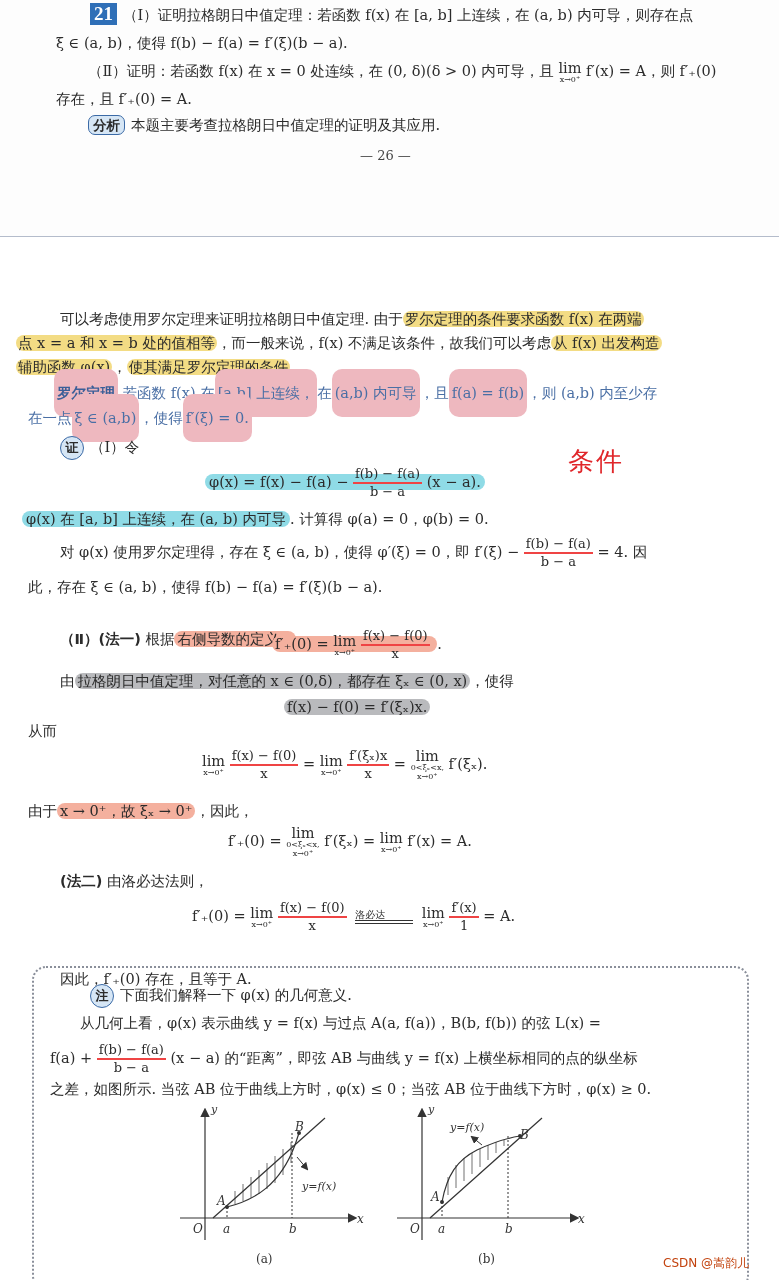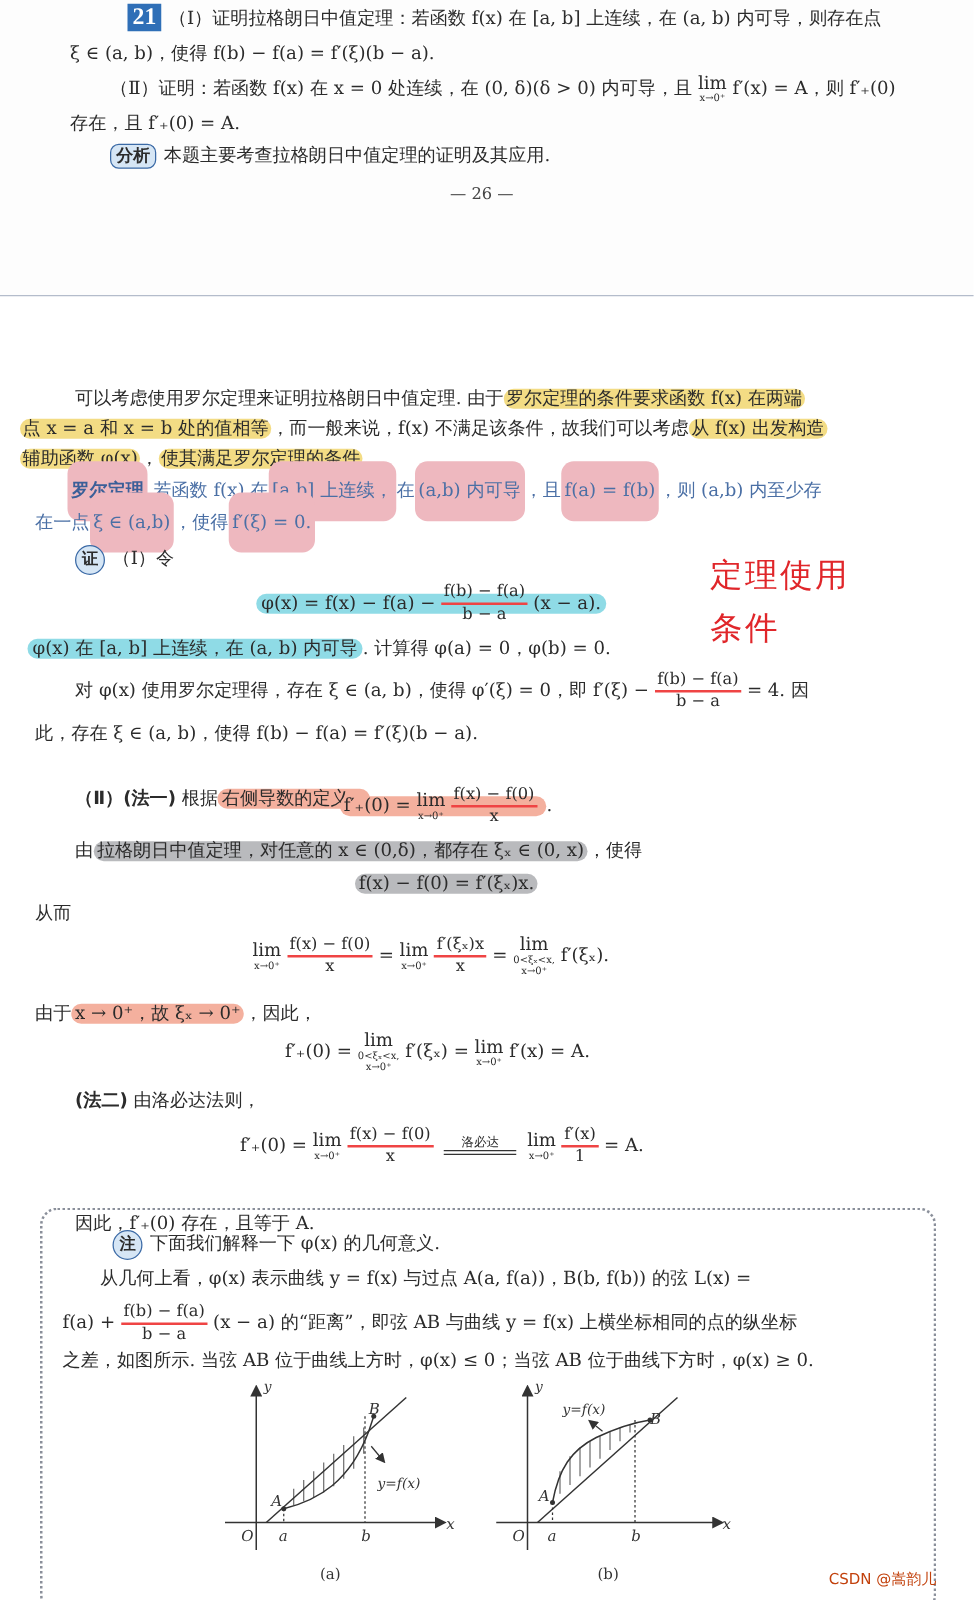--- a/index.html
+++ b/index.html
@@ -27,28 +27,28 @@
   .lim { display:inline-block; vertical-align:middle; text-align:center; line-height:14px; }
   .lim .sub { display:block; font-size:8px; line-height:9px; }
   .red-note { position:absolute; color:#e0262a; font-family:"DejaVu Serif", serif; font-size:26px; line-height:42px; letter-spacing:2px; }
   .page-num { position:absolute; left:360px; top:148px; font-size:13px; color:#444; }
   .note-box { position:absolute; left:32px; top:966px; width:713px; height:320px;
               border:2px dotted #8a8f9a; border-radius:14px; }
   .fig { position:absolute; }
   .caption { position:absolute; font-size:12px; color:#333; }
   .watermark { position:absolute; left:663px; top:1255px; font-family:"DejaVu Sans", sans-serif; font-size:12px; color:#c2410c; }
   .bold-s { font-weight:bold; font-family:"DejaVu Sans", sans-serif; }
-  .eqbar { display:inline-block; vertical-align:middle; text-align:center; font-size:10px; line-height:10px; margin:0 4px; }
+  .eqbar { display:inline-block; vertical-align:middle; font-size:10px; line-height:10px; margin:0 4px; }
   .eqbar .bars { display:block; border-top:1px solid #333; border-bottom:1px solid #333; height:2px; width:58px; }
 </style>
 </head>
 <body>
 
 <div class="page1">
-  <div class="line" style="left:90px;top:3px;margin-left:12px;">
+  <div class="line" style="left:90px;top:3px;">
     <span class="qnum">21</span><span>（Ⅰ）证明拉格朗日中值定理：若函数 f(x) 在 [a, b] 上连续，在 (a, b) 内可导，则存在点</span>
   </div>
   <div class="line" style="left:56px;top:32px;">ξ ∈ (a, b)，使得 f(b) − f(a) = f′(ξ)(b − a).</div>
   <div class="line" style="left:88px;top:60px;">
     <span>（Ⅱ）证明：若函数 f(x) 在 x = 0 处连续，在 (0, δ)(δ &gt; 0) 内可导，且</span>
     <span class="lim"><span>lim</span><span class="sub">x→0⁺</span></span>
     <span>f′(x) = A，则 f′₊(0)</span>
   </div>
   <div class="line" style="left:56px;top:88px;">存在，且 f′₊(0) = A.</div>
   <div class="line" style="left:88px;top:114px;">
@@ -90,21 +90,20 @@
   <span class="hl-c">φ(x) 在 [a, b] 上连续，在 (a, b) 内可导</span><span>. 计算得 φ(a) = 0，φ(b) = 0.</span>
 </div>
 <div class="line" style="left:60px;top:536px;">
   <span>对 φ(x) 使用罗尔定理得，存在 ξ ∈ (a, b)，使得 φ′(ξ) = 0，即 f′(ξ) −</span>
   <span class="frac"><span class="num">f(b) − f(a)</span><span class="den">b − a</span></span>
   <span>= 4. 因</span>
 </div>
 <div class="line" style="left:28px;top:576px;">此，存在 ξ ∈ (a, b)，使得 f(b) − f(a) = f′(ξ)(b − a).</div>
 
 <div class="red-note" style="left:568px;top:440px;">
-  <div>定理使用</div>
   <div>条件</div>
 </div>
 
 <div class="line" style="left:60px;top:628px;">
   <span class="bold-s">（Ⅱ）(法一)</span>
   <span>根据</span><span class="hl-o">右侧导数的定义，</span>
 </div>
 <div class="line" style="left:272px;top:628px;">
   <span class="hl-o">
     <span>f′₊(0) =</span>

